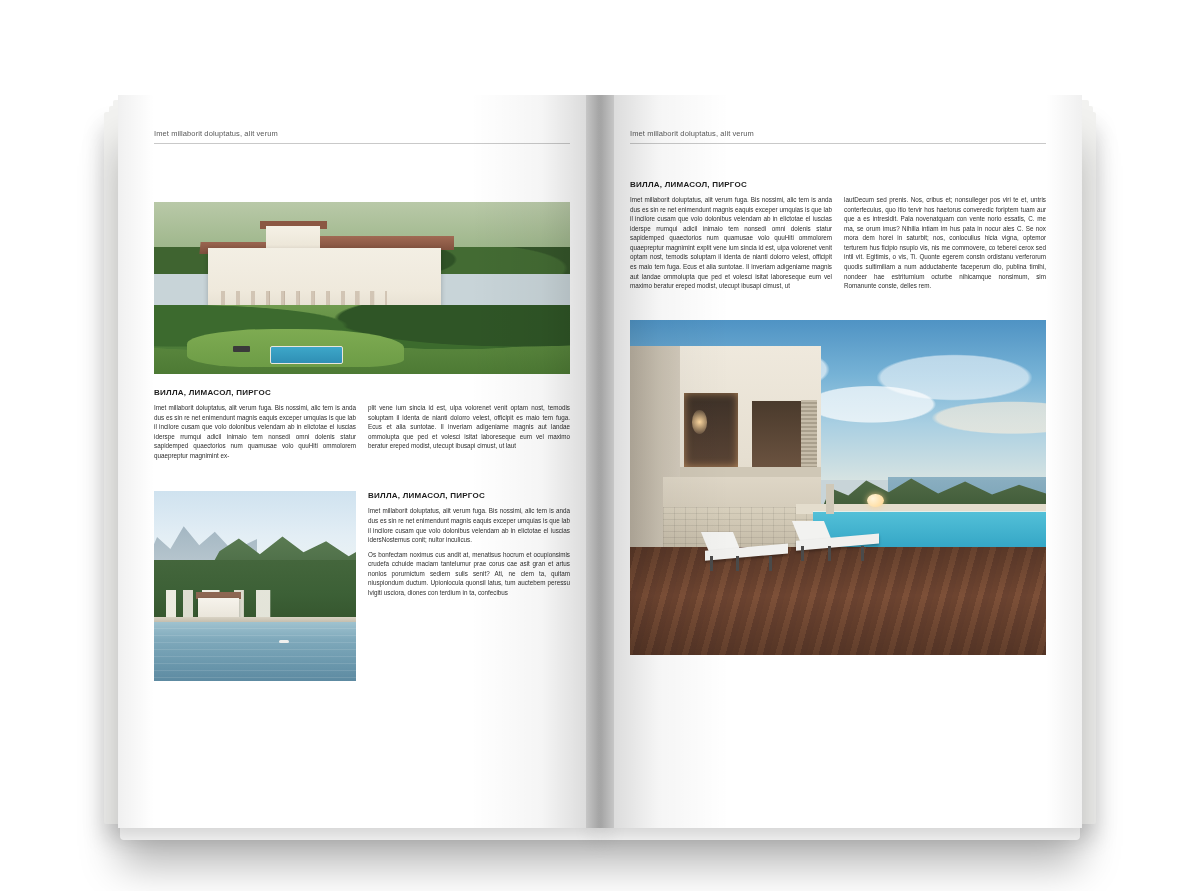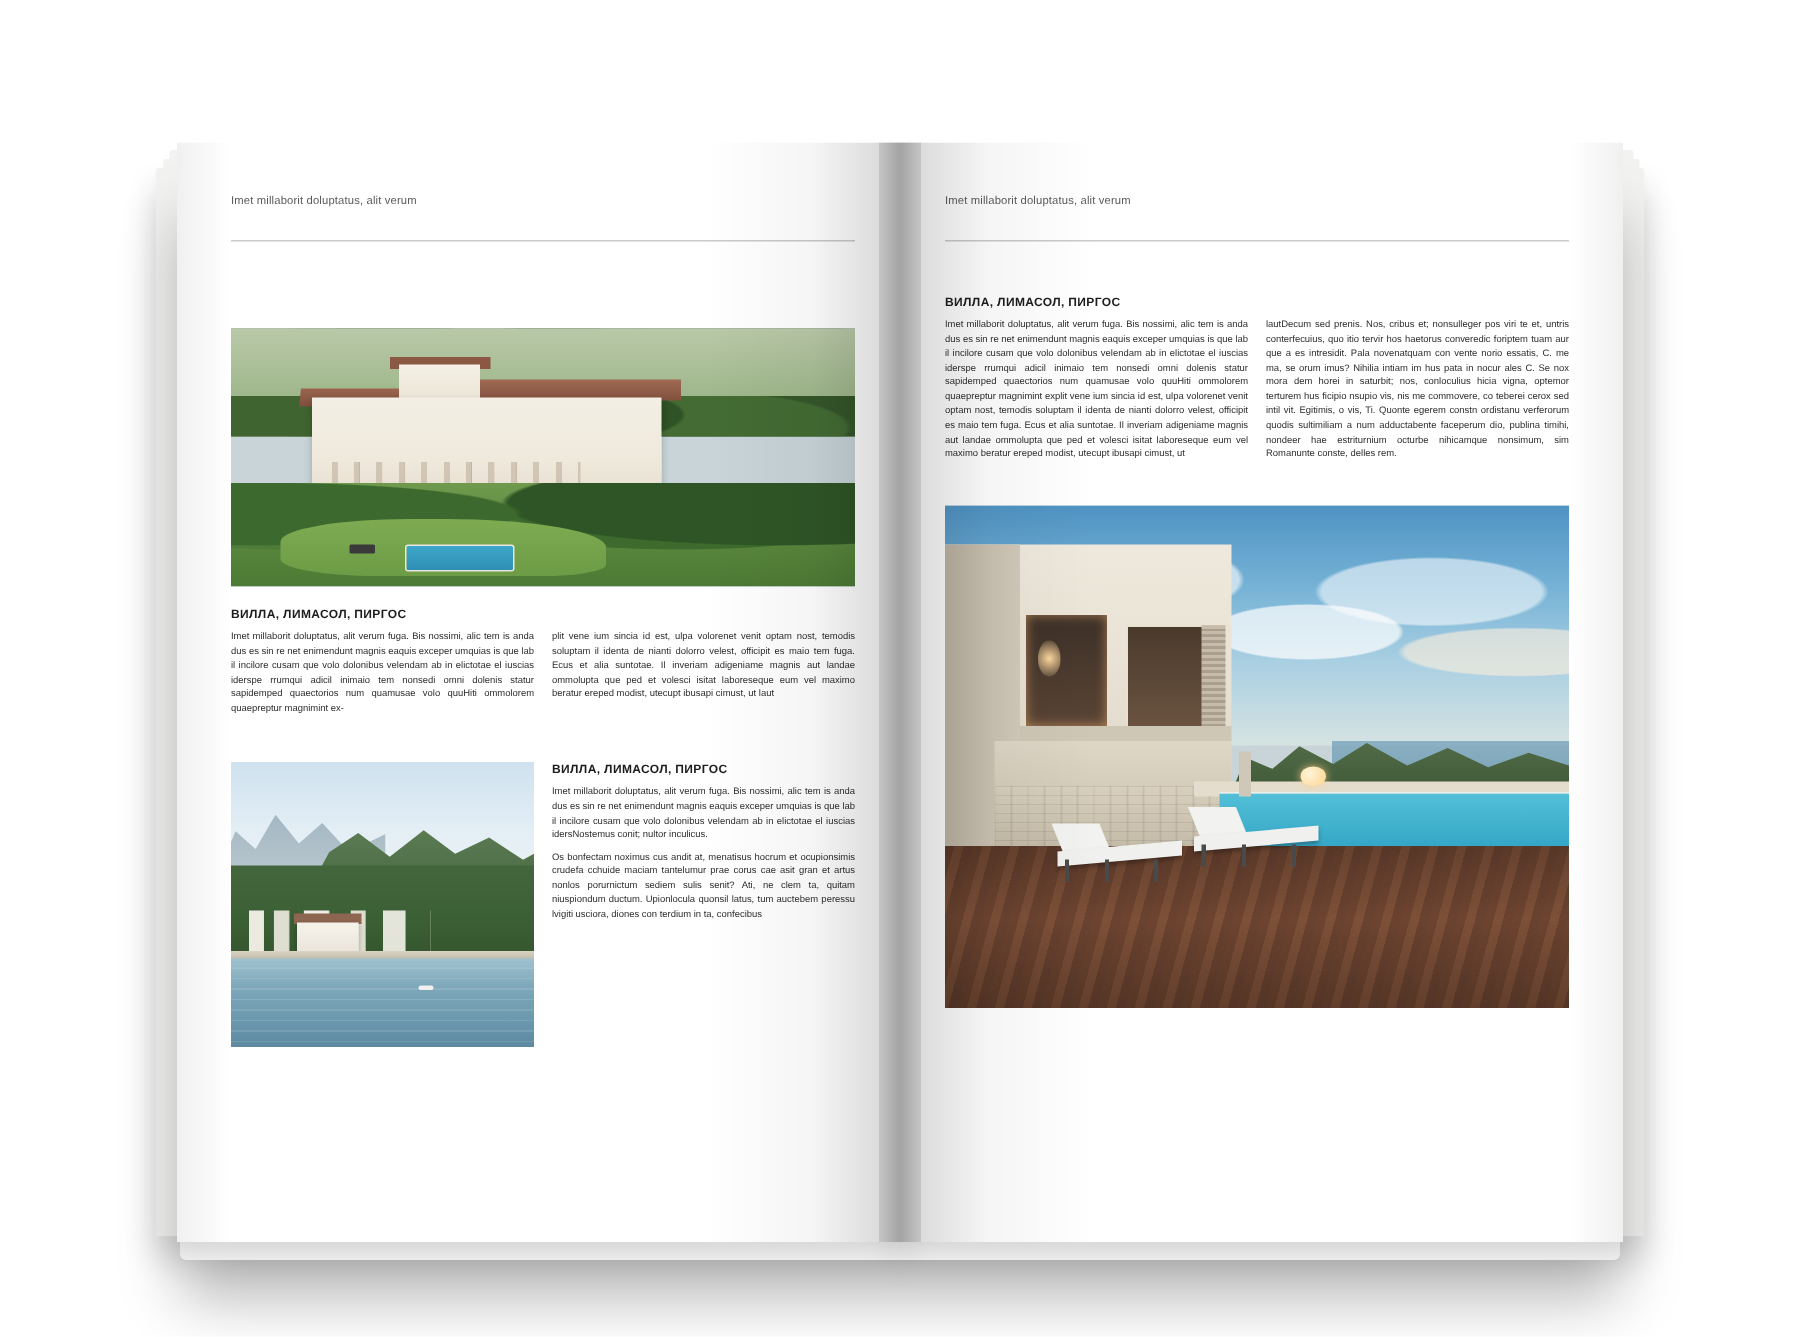--- a/index.html
+++ b/index.html
@@ -79,21 +79,21 @@
     top: 34px;
     bottom: 30px;
   }
   .content-left  { left: 36px; right: 30px; }
   .content-right { left: 30px; right: 36px; }
 
   .running-head {
     font-size: 7.5px;
     color: #5a5a5a;
     letter-spacing: 0.1px;
-    padding-bottom: 22px;
+    padding-bottom: 5px;
     border-bottom: 0.8px solid #c9c9c9;
     margin-bottom: 16px;
   }
 
   .heading {
     font-size: 8px;
     font-weight: bold;
     color: #1d1d1d;
     letter-spacing: 0.25px;
     text-transform: uppercase;

